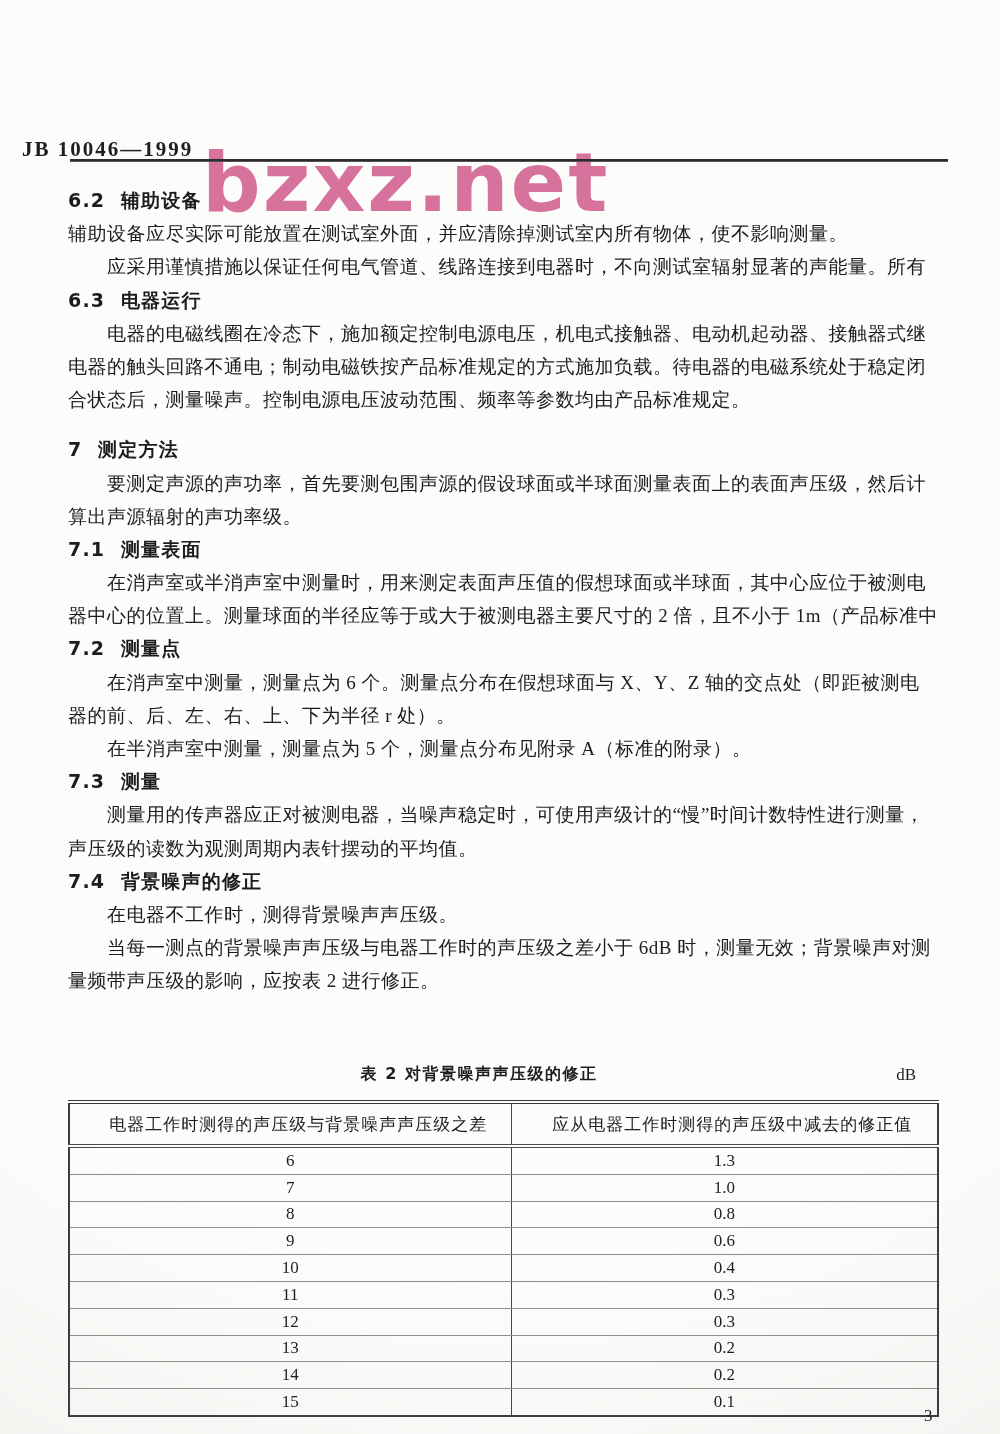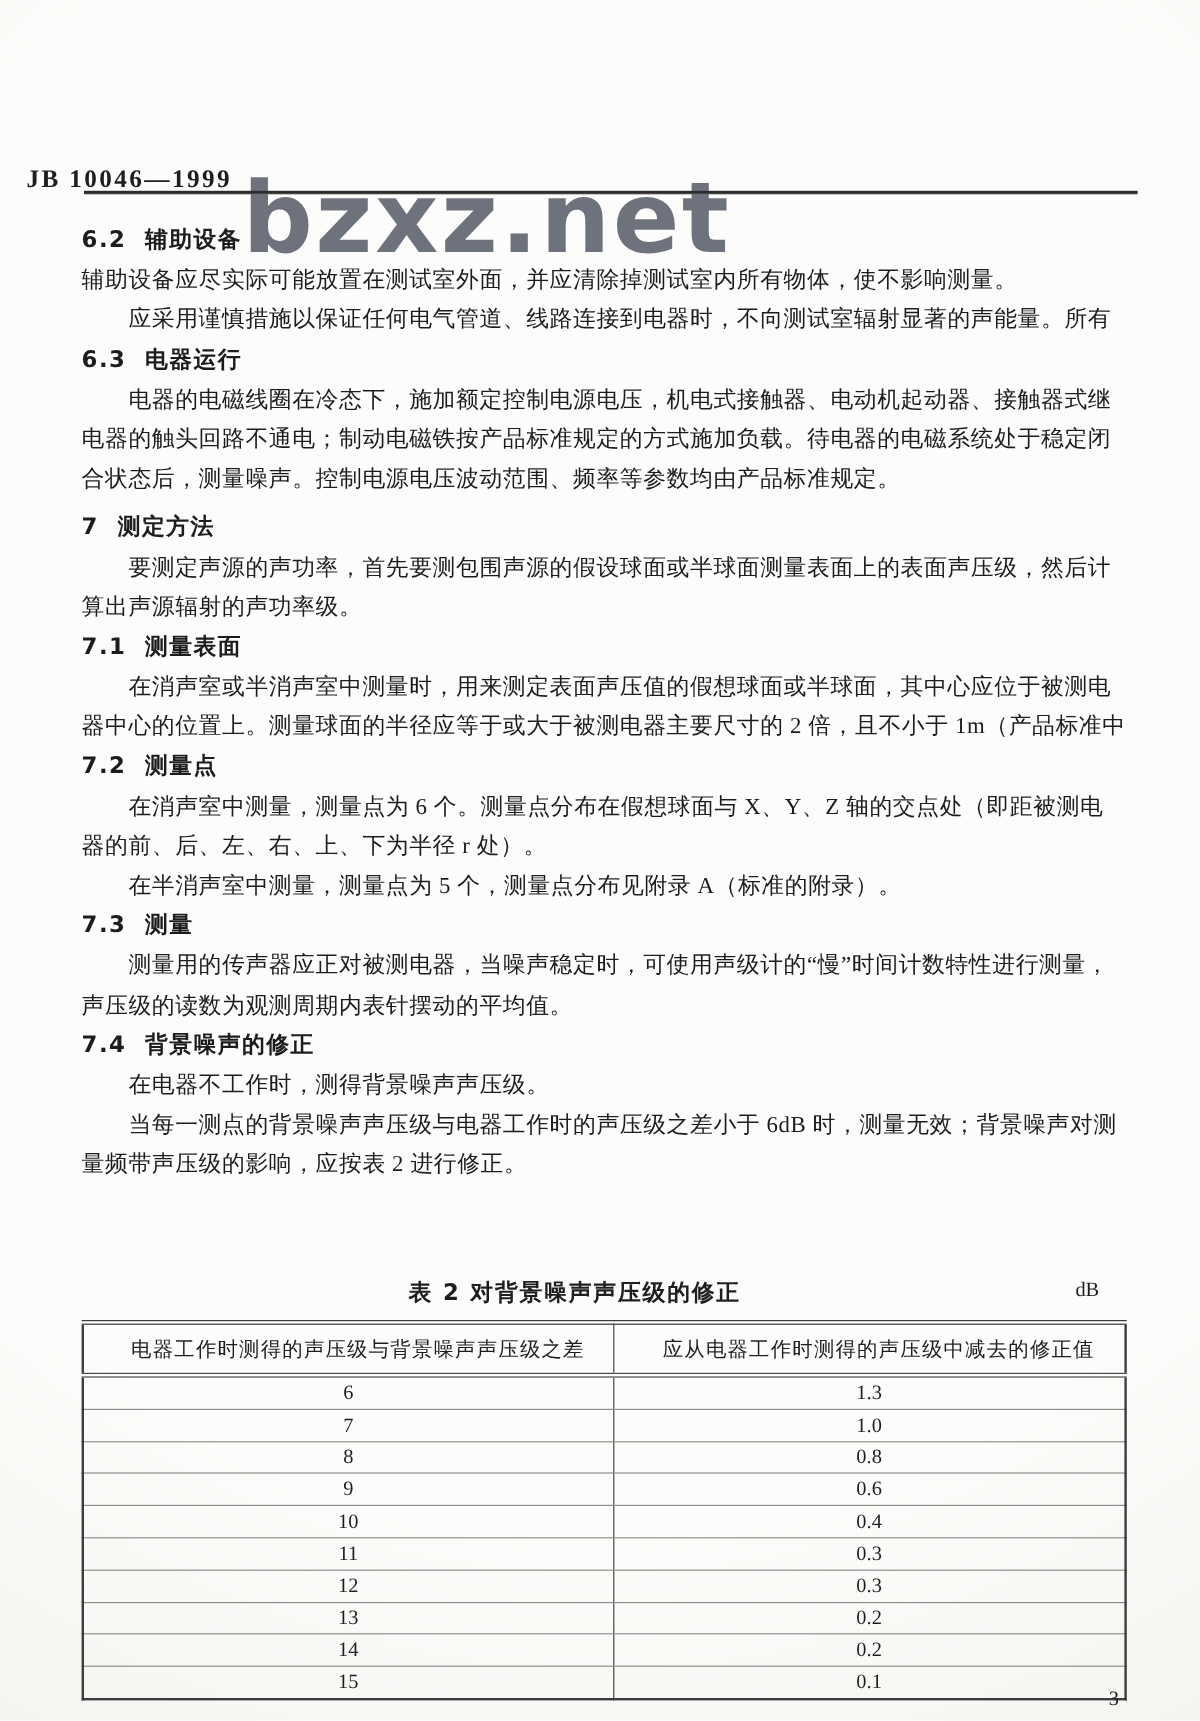--- a/index.html
+++ b/index.html
@@ -20,21 +20,21 @@
   }
   .watermark {
     position:absolute;
     left:202px; top:142px;
     z-index:1;
     font-family:"DejaVu Sans","Liberation Sans",sans-serif;
     font-weight:bold;
     font-size:82px;
     line-height:1;
     letter-spacing:2px;
-    color:#0f172a;
+    color:#be185d;
     opacity:0.6;
     user-select:none;
   }
   .header-code {
     position:absolute;
     top:137px; left:22px; width:978px;
     font-size:21px;
     font-weight:bold;
     letter-spacing:2px;
     z-index:2;
@@ -59,34 +59,34 @@
     letter-spacing:0.5px;
     white-space:pre;
     color:#1c1c1c;
   }
   .line.indent { padding-left:39px; }
   .line.heading {
     font-family:"DejaVu Sans","Liberation Sans",sans-serif;
     font-weight:bold;
     letter-spacing:1.2px;
   }
-  .line.chapter { margin-top:7px; }
+  .line.chapter { margin-top:17px; }
   .table-caption {
     position:absolute;
     left:68px; top:1064px;
     width:878px; height:26px;
     z-index:2;
   }
   .caption-text {
     position:absolute; left:0; right:0;
     padding-right:56px;
     text-align:center;
     font-family:"DejaVu Sans","Liberation Sans",sans-serif;
     font-weight:bold;
-    font-size:19px;
+    font-size:16px;
     letter-spacing:1.5px;
   }
   .caption-unit {
     position:absolute; right:30px; top:1px;
     font-size:17px;
   }
   .corr-table {
     position:absolute;
     left:68px; top:1100px;
     width:869px;

